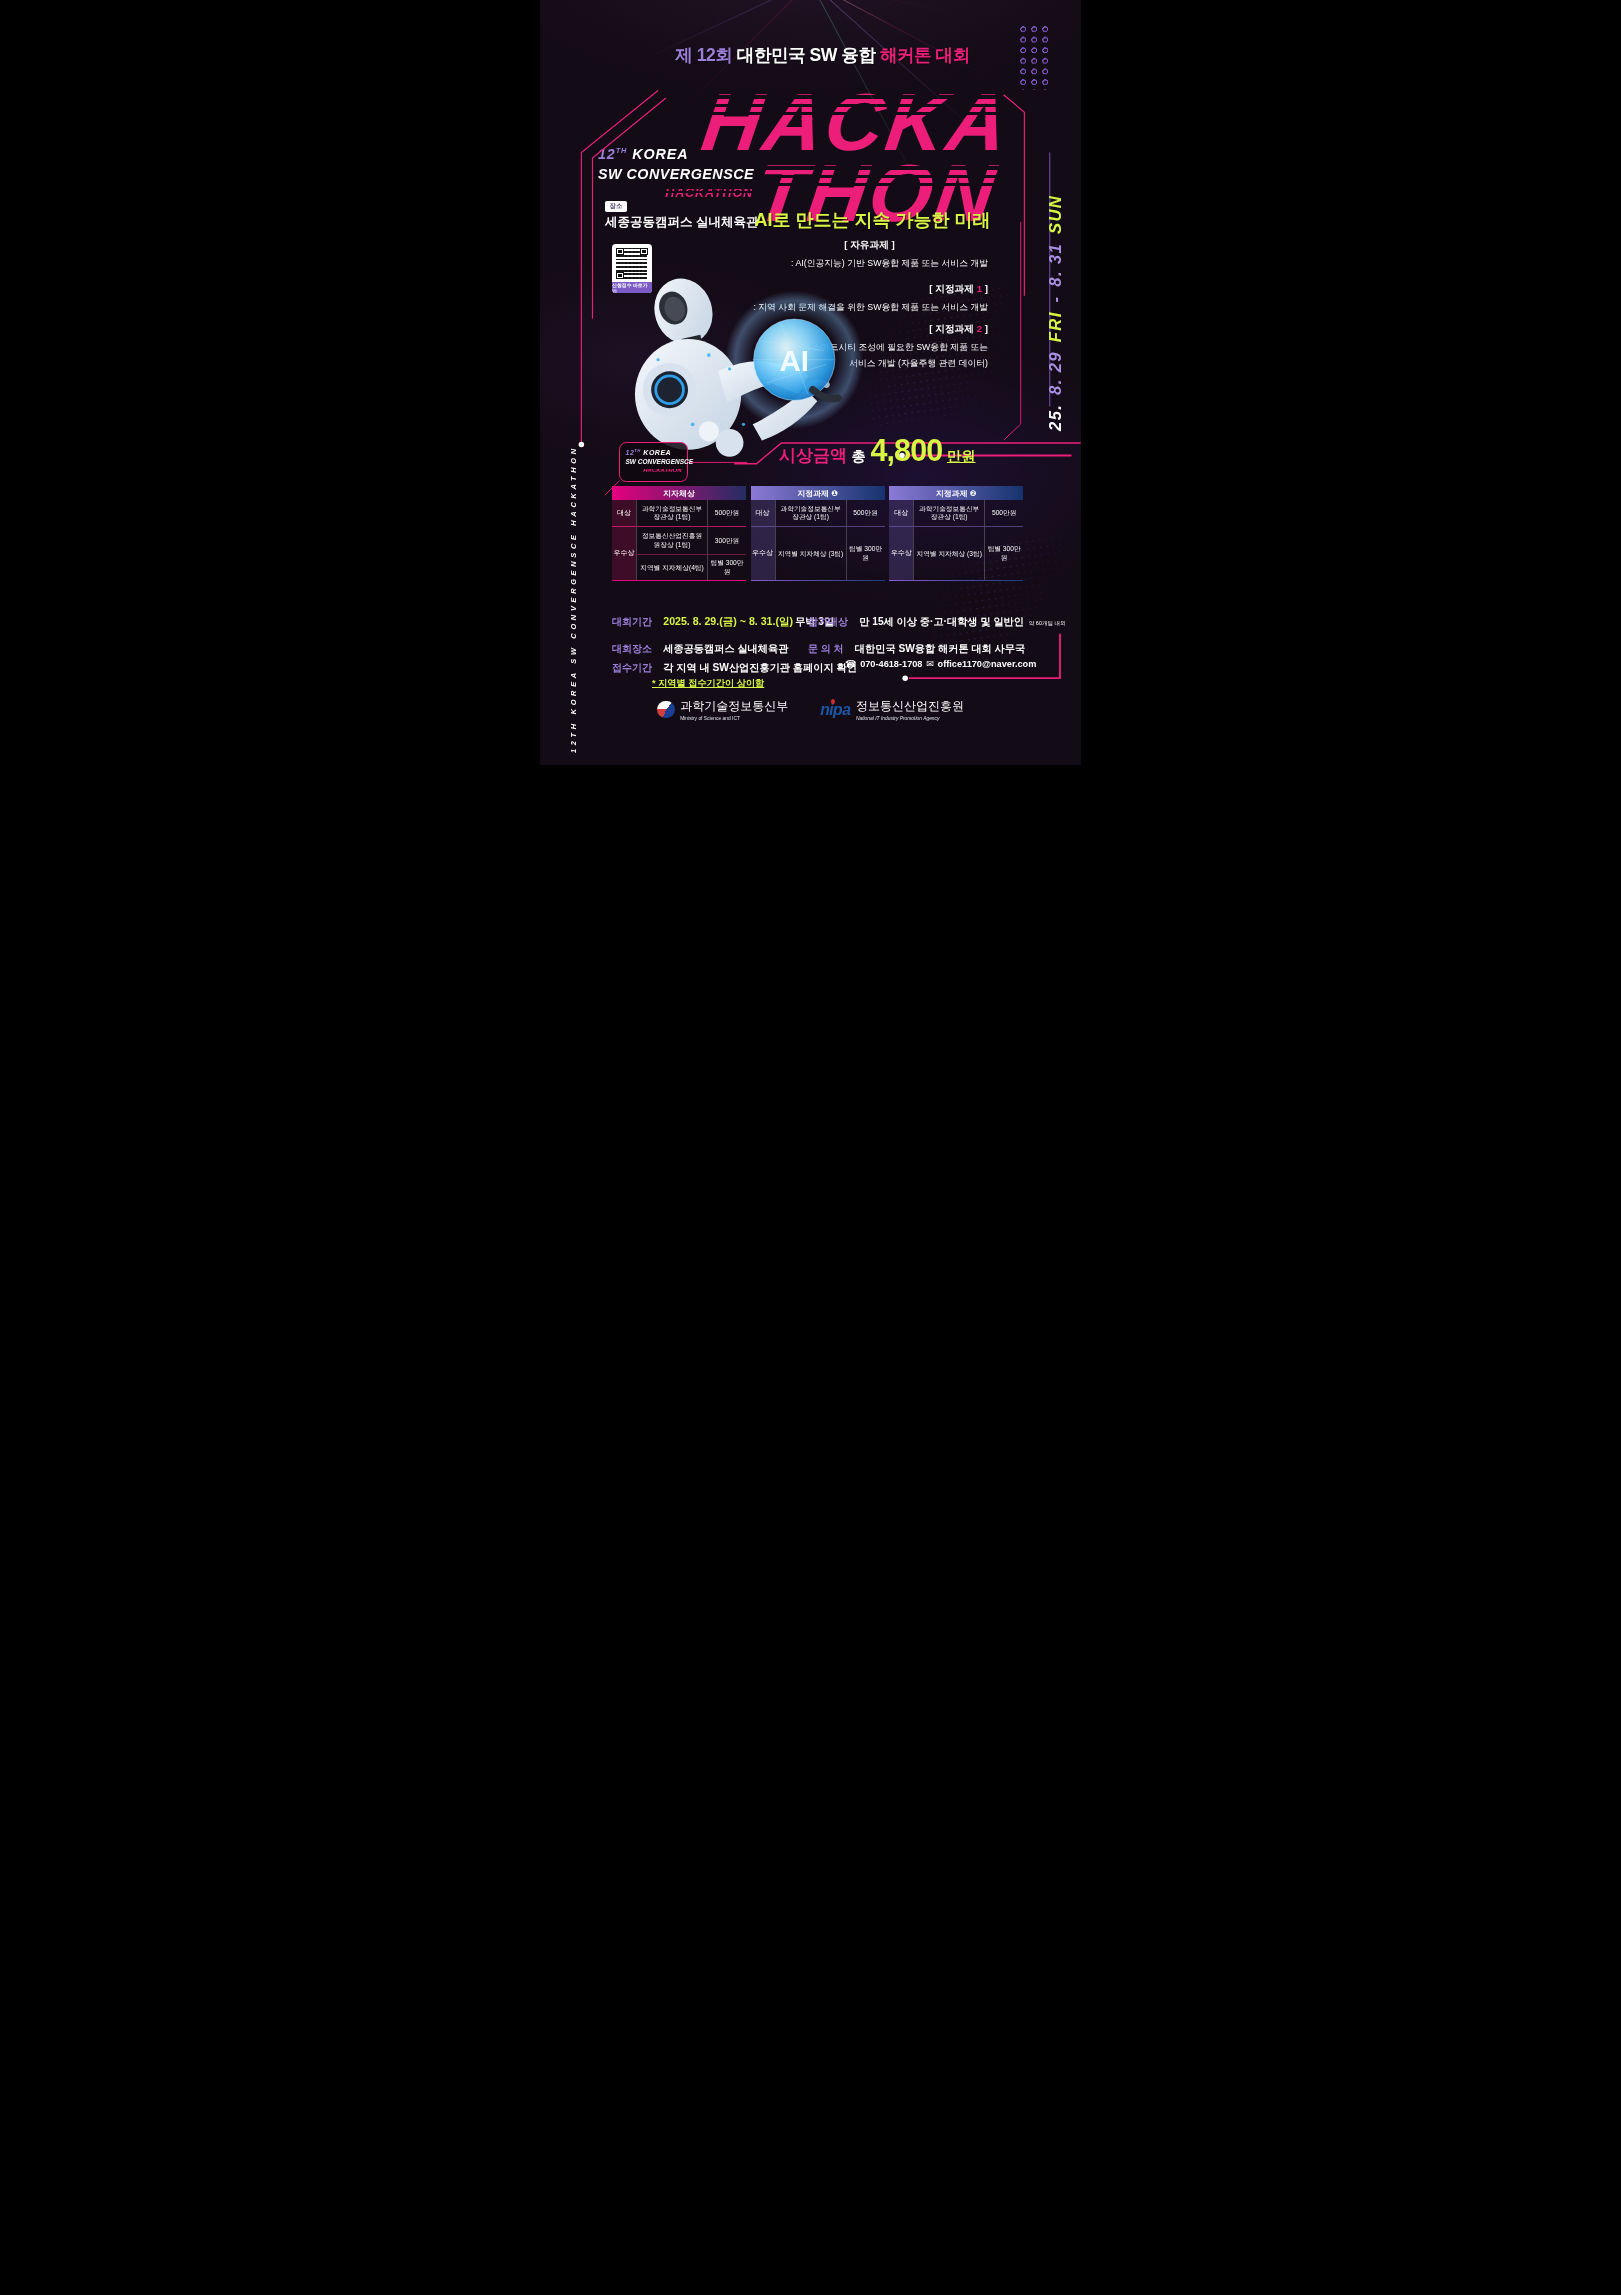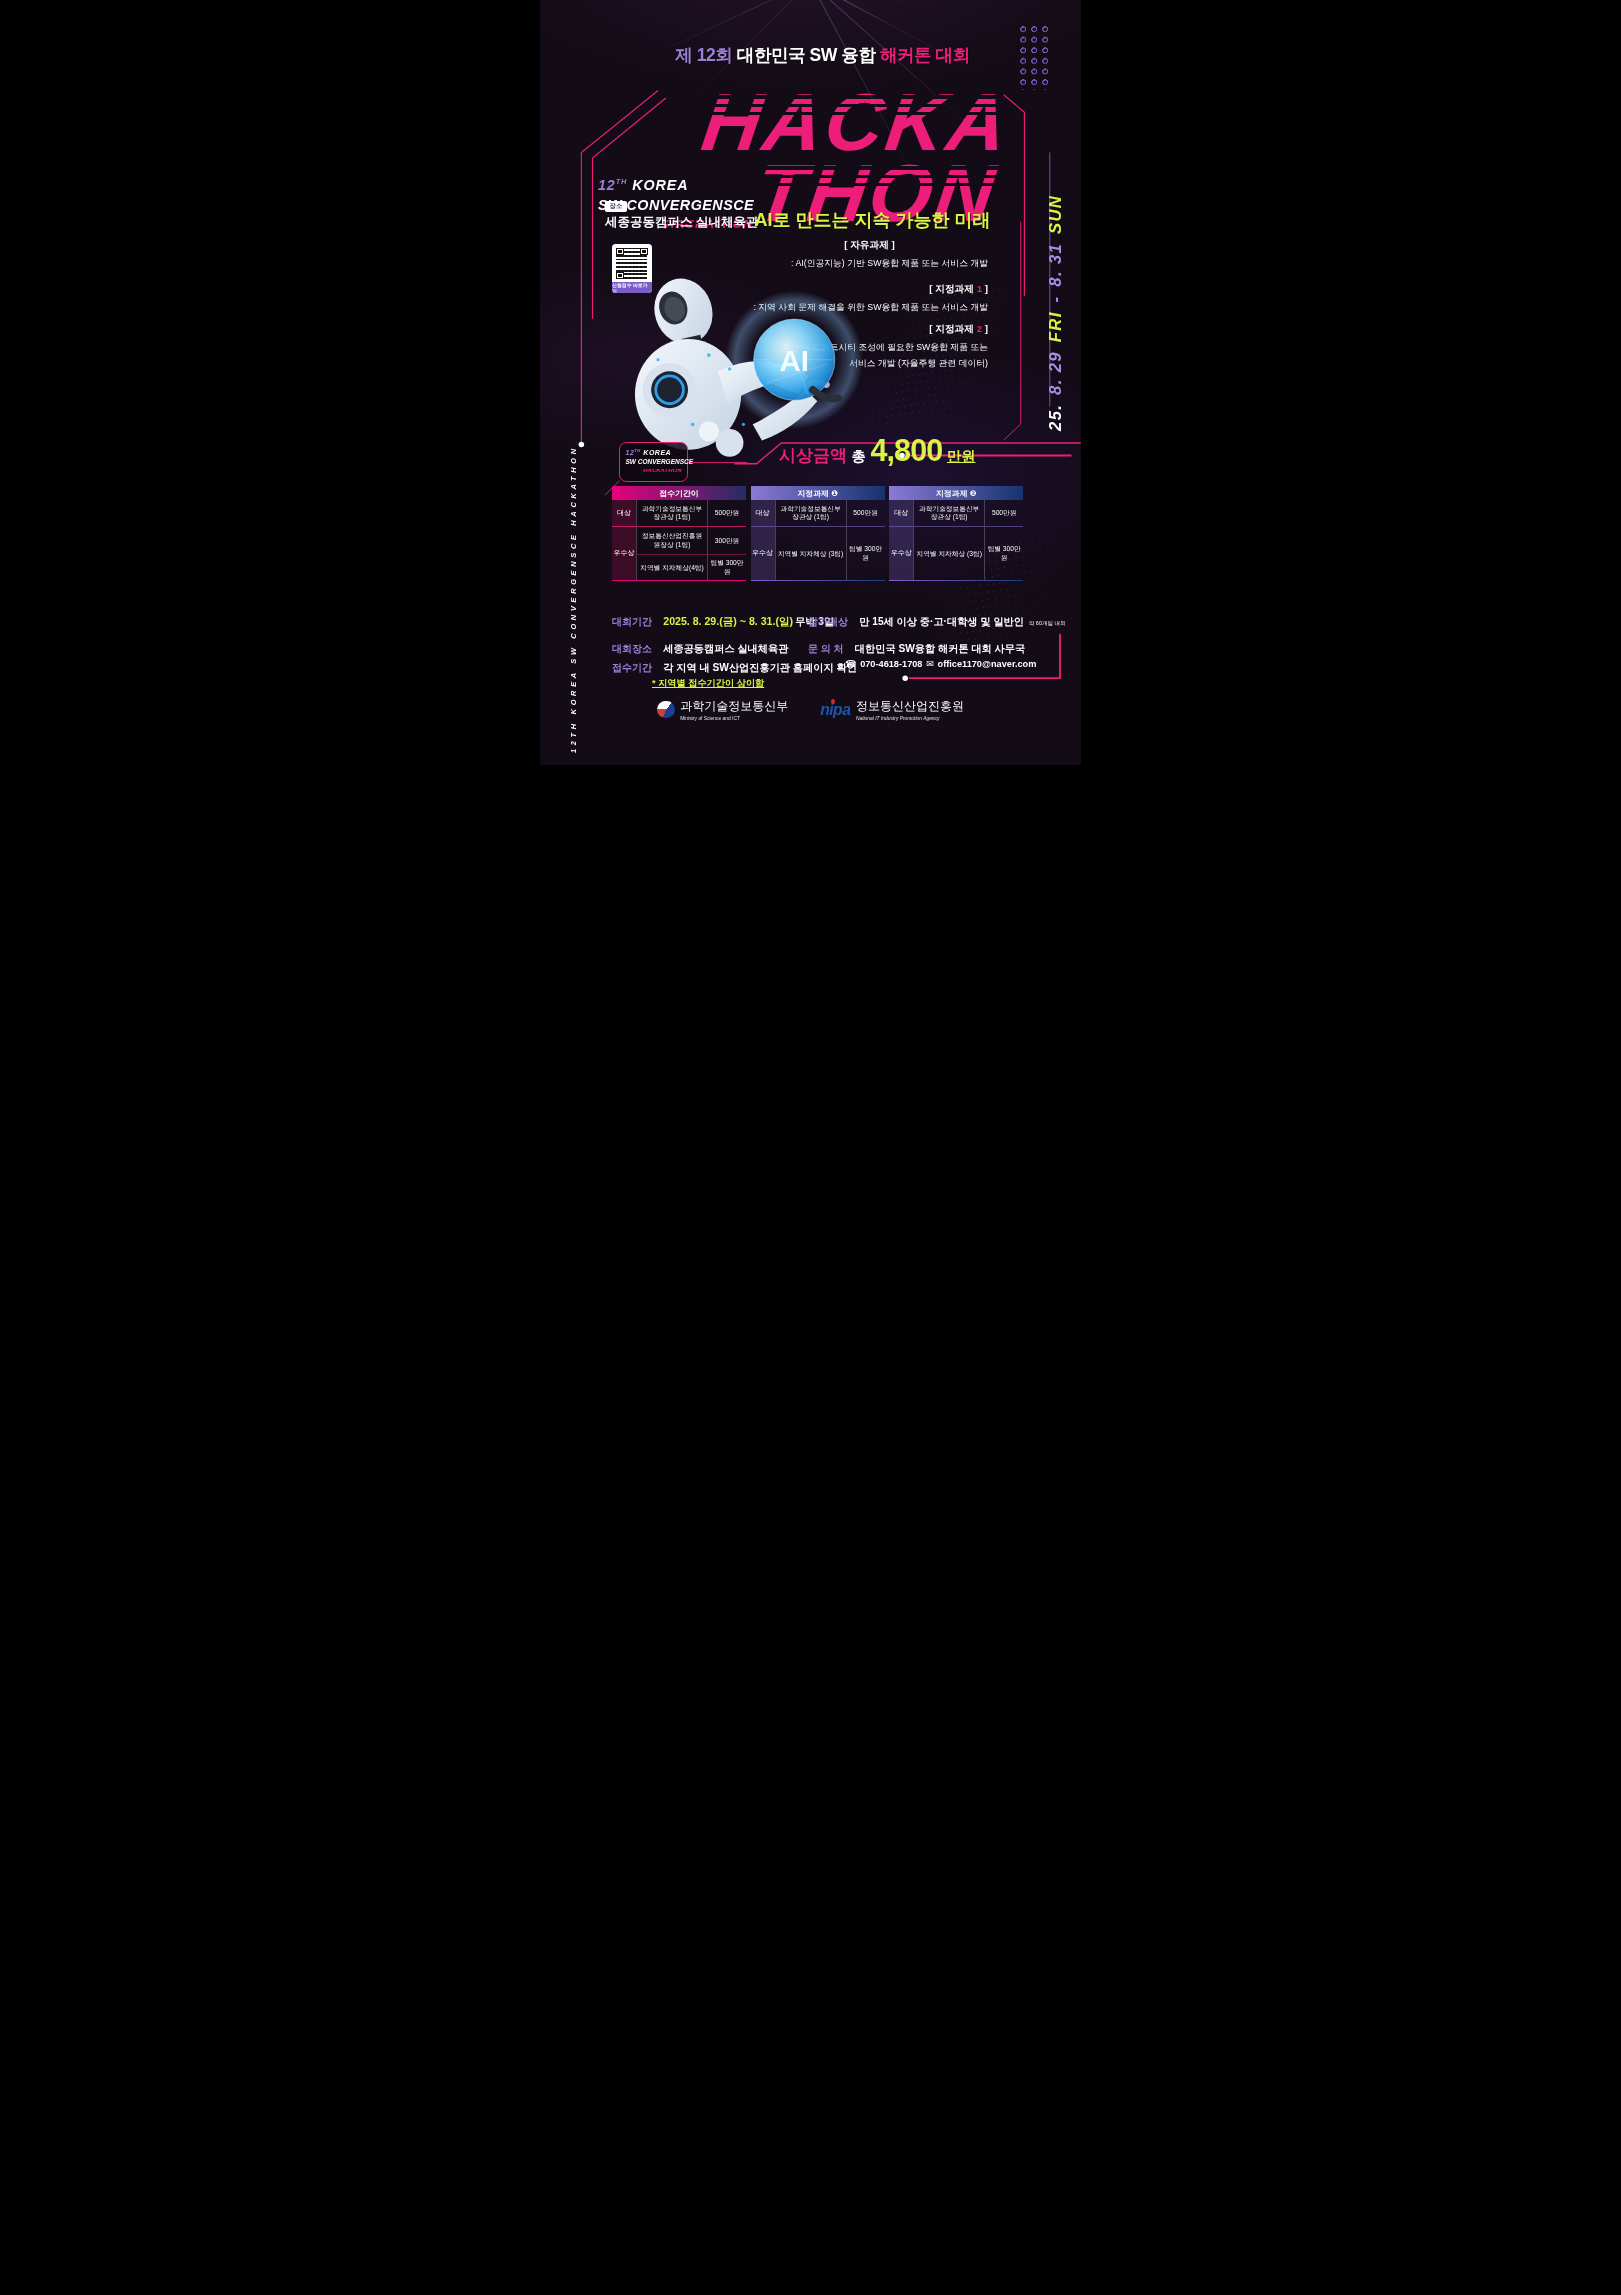--- a/index.html
+++ b/index.html
@@ -48,21 +48,21 @@
     background-size:100% 47%,100% 56%;
     background-position:top left,bottom left;
     background-repeat:no-repeat;
     -webkit-background-clip:text;background-clip:text;color:transparent;}
 
   .hero{font-style:italic;font-weight:900;letter-spacing:2.8px;line-height:1;transform:skewX(-8deg);white-space:nowrap;}
   .hero1{top:82px;left:163px;font-size:81px;--s:5.1px;--sg:8.3px;}
   .hero2{top:153px;left:216px;font-size:81px;--s:5.1px;--sg:8.3px;}
 
   
-  .brand{top:146px;left:58px;width:155px;font-style:italic;font-weight:900;color:#fff;margin-top:31px;}
+  .brand{top:146px;left:58px;width:155px;font-style:italic;font-weight:900;color:#fff;}
   .brand .l1{font-size:14.3px;letter-spacing:0.9px;}
   .brand .l1 .num{color:var(--purple);} .brand .l1 sup{color:var(--purple);font-size:7.4px;}
   .brand .l2{font-size:14.3px;letter-spacing:0.5px;margin-top:4.2px;white-space:nowrap;}
   .brand .l3{font-size:12.5px;letter-spacing:0.9px;margin-top:4.2px;text-align:right;--s:1.8px;--sg:3.2px;}
 
   
   .venuebadge{top:201px;left:65px;width:22px;height:11px;background:#fff;border-radius:1.8px;
     color:#3c3c6e;font-size:6.5px;font-weight:700;display:flex;align-items:center;justify-content:center;}
   .venuename{top:214px;left:65px;color:#fff;font-size:12.5px;font-weight:700;white-space:nowrap;}
 
@@ -301,21 +301,21 @@
   <div class="abs prizeline">
     <span class="lab">시상금액</span>
     <span class="pre">총</span>
     <span class="amt">4,800</span>
     <span class="unit">만원</span>
   </div>
 
   <div class="abs ptable">
 
     <div class="tcol c1">
-      <div class="thead g1">접수기간이</div>
+      <div class="thead g1">지자체상</div>
       <div class="tbody">
         <div class="cell rankc h57">대상</div>
         <div class="cell awardc h57">과학기술정보통신부 장관상 (1팀)</div>
         <div class="cell h57">500만원</div>
         <div class="cell rankc sep" style="grid-row:span 2;height:54px;">우수상</div>
         <div class="cell awardc sep h60">정보통신산업진흥원 원장상 (1팀)</div>
         <div class="cell sep h60">300만원</div>
         <div class="cell awardc sep2 h57">지역별 지자체상(4팀)</div>
         <div class="cell sep2 h57">팀별 300만원</div>
       </div>

